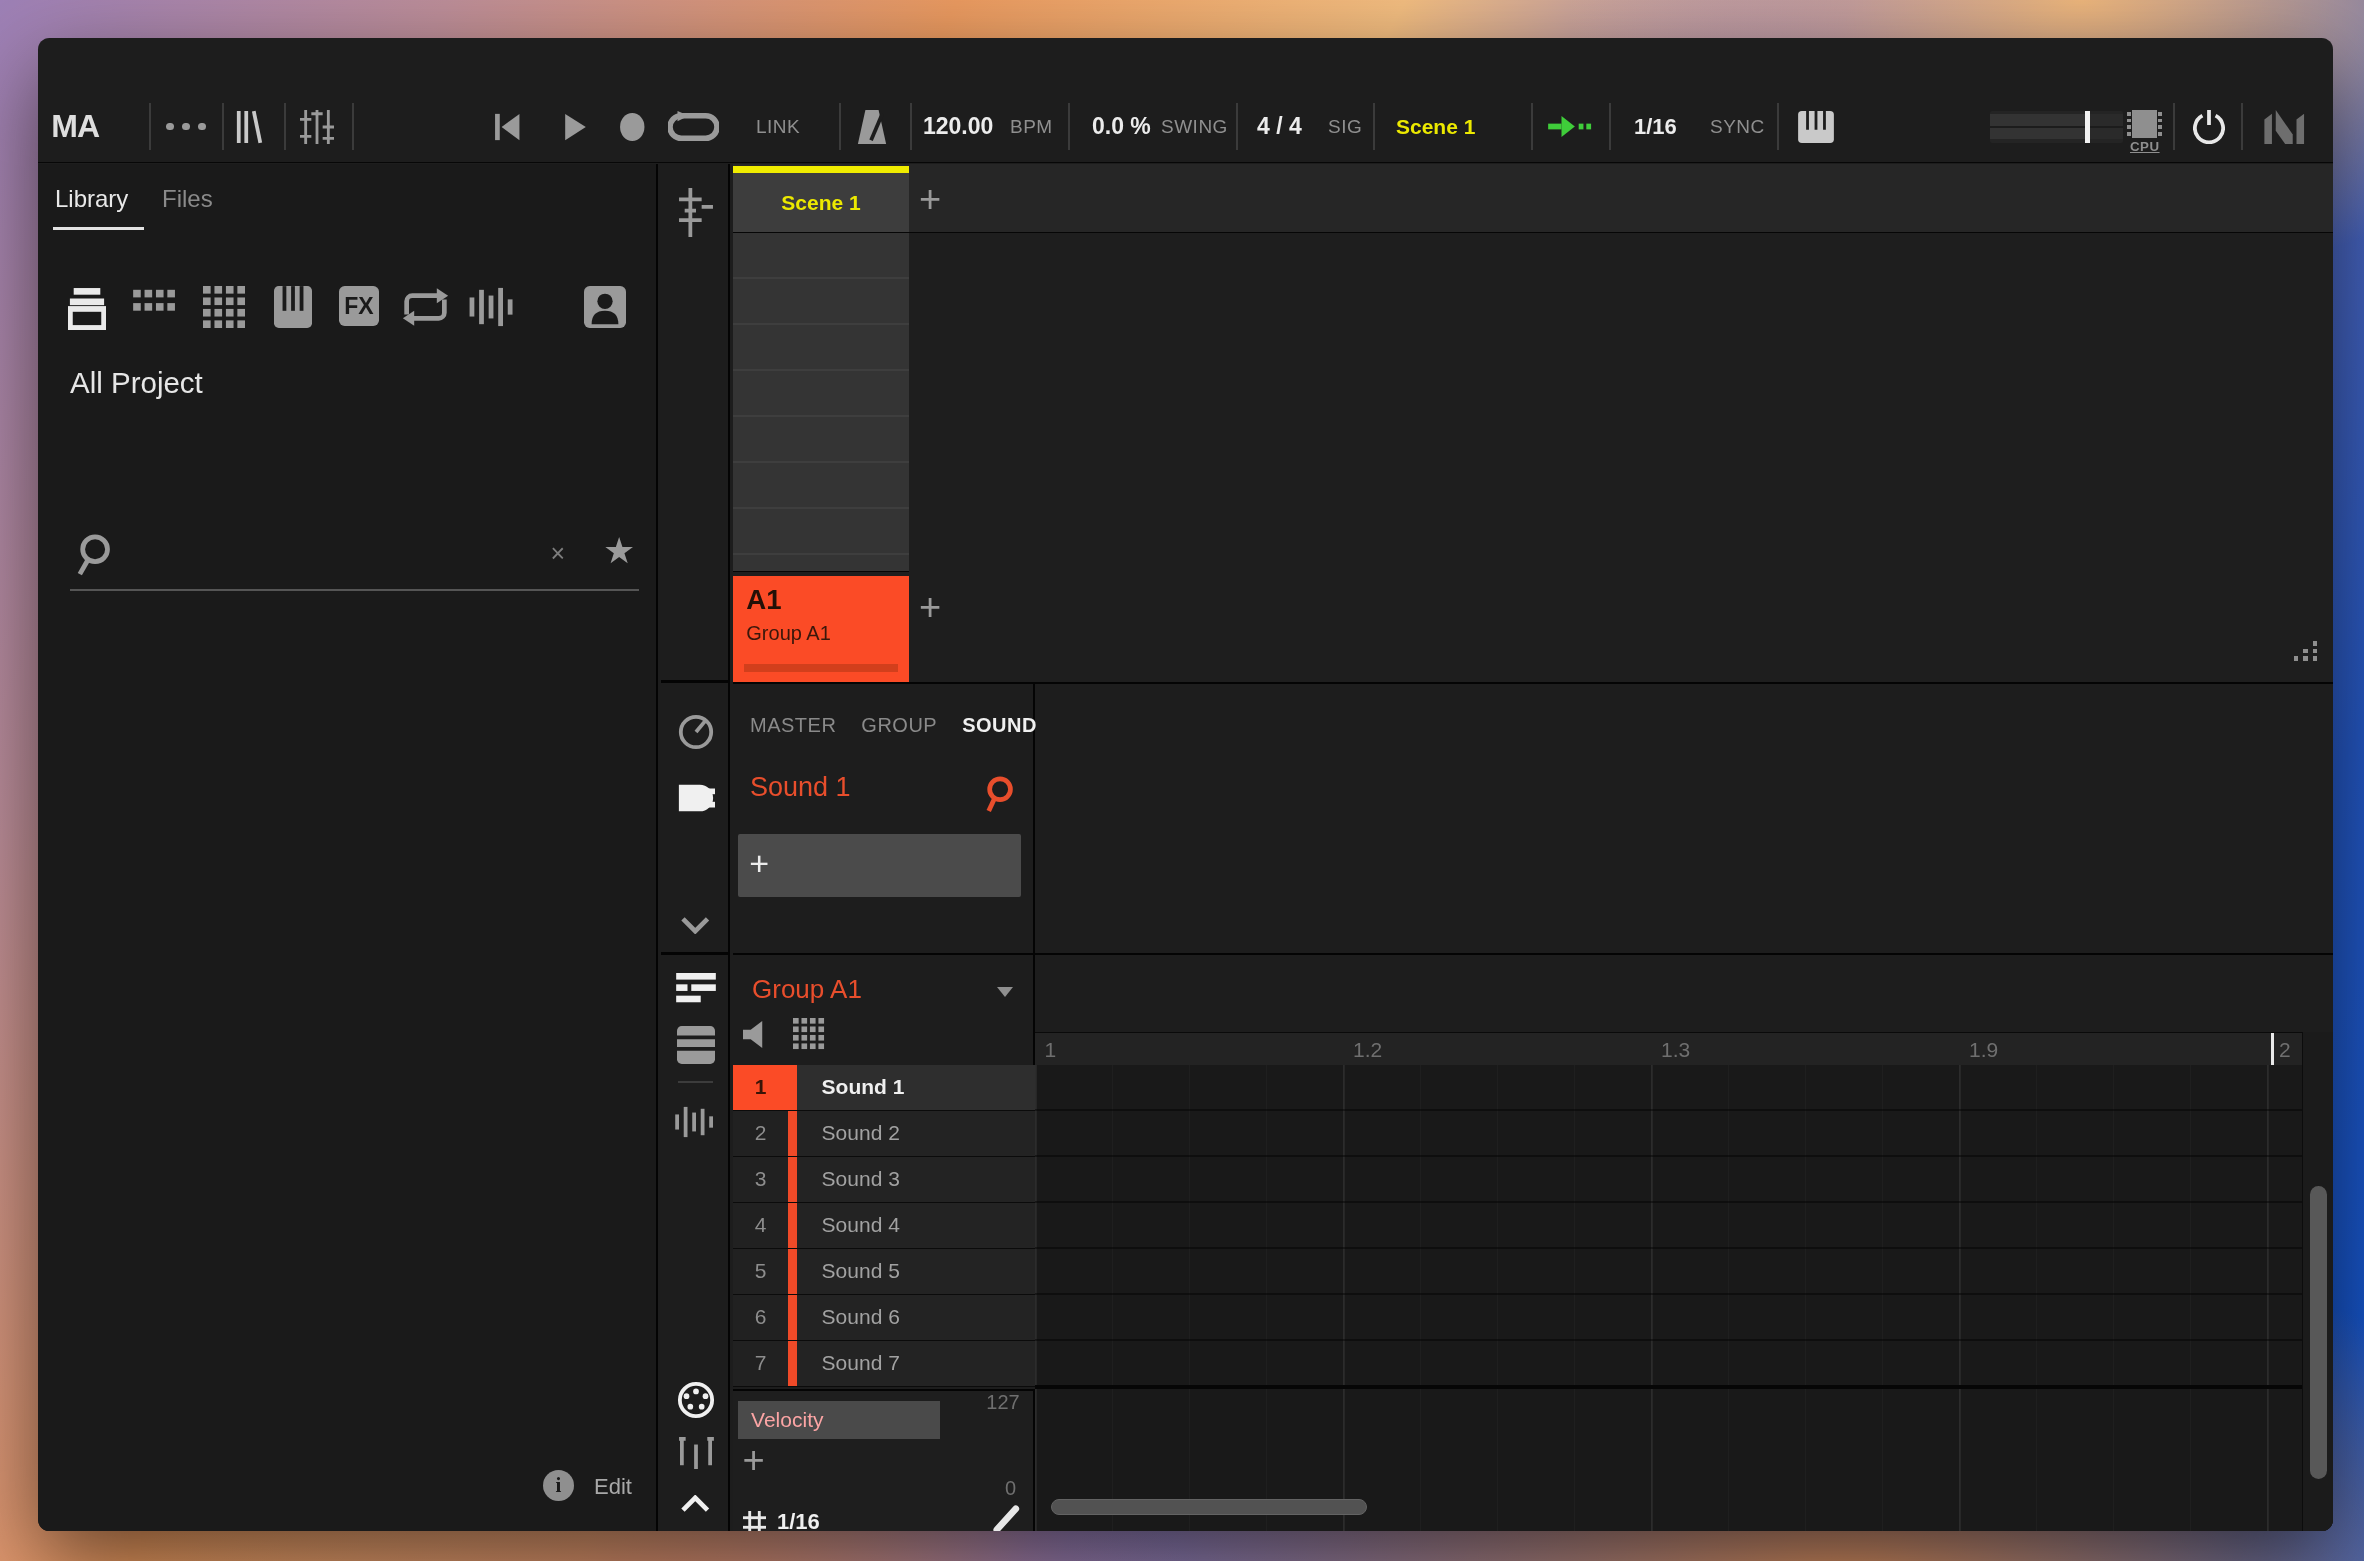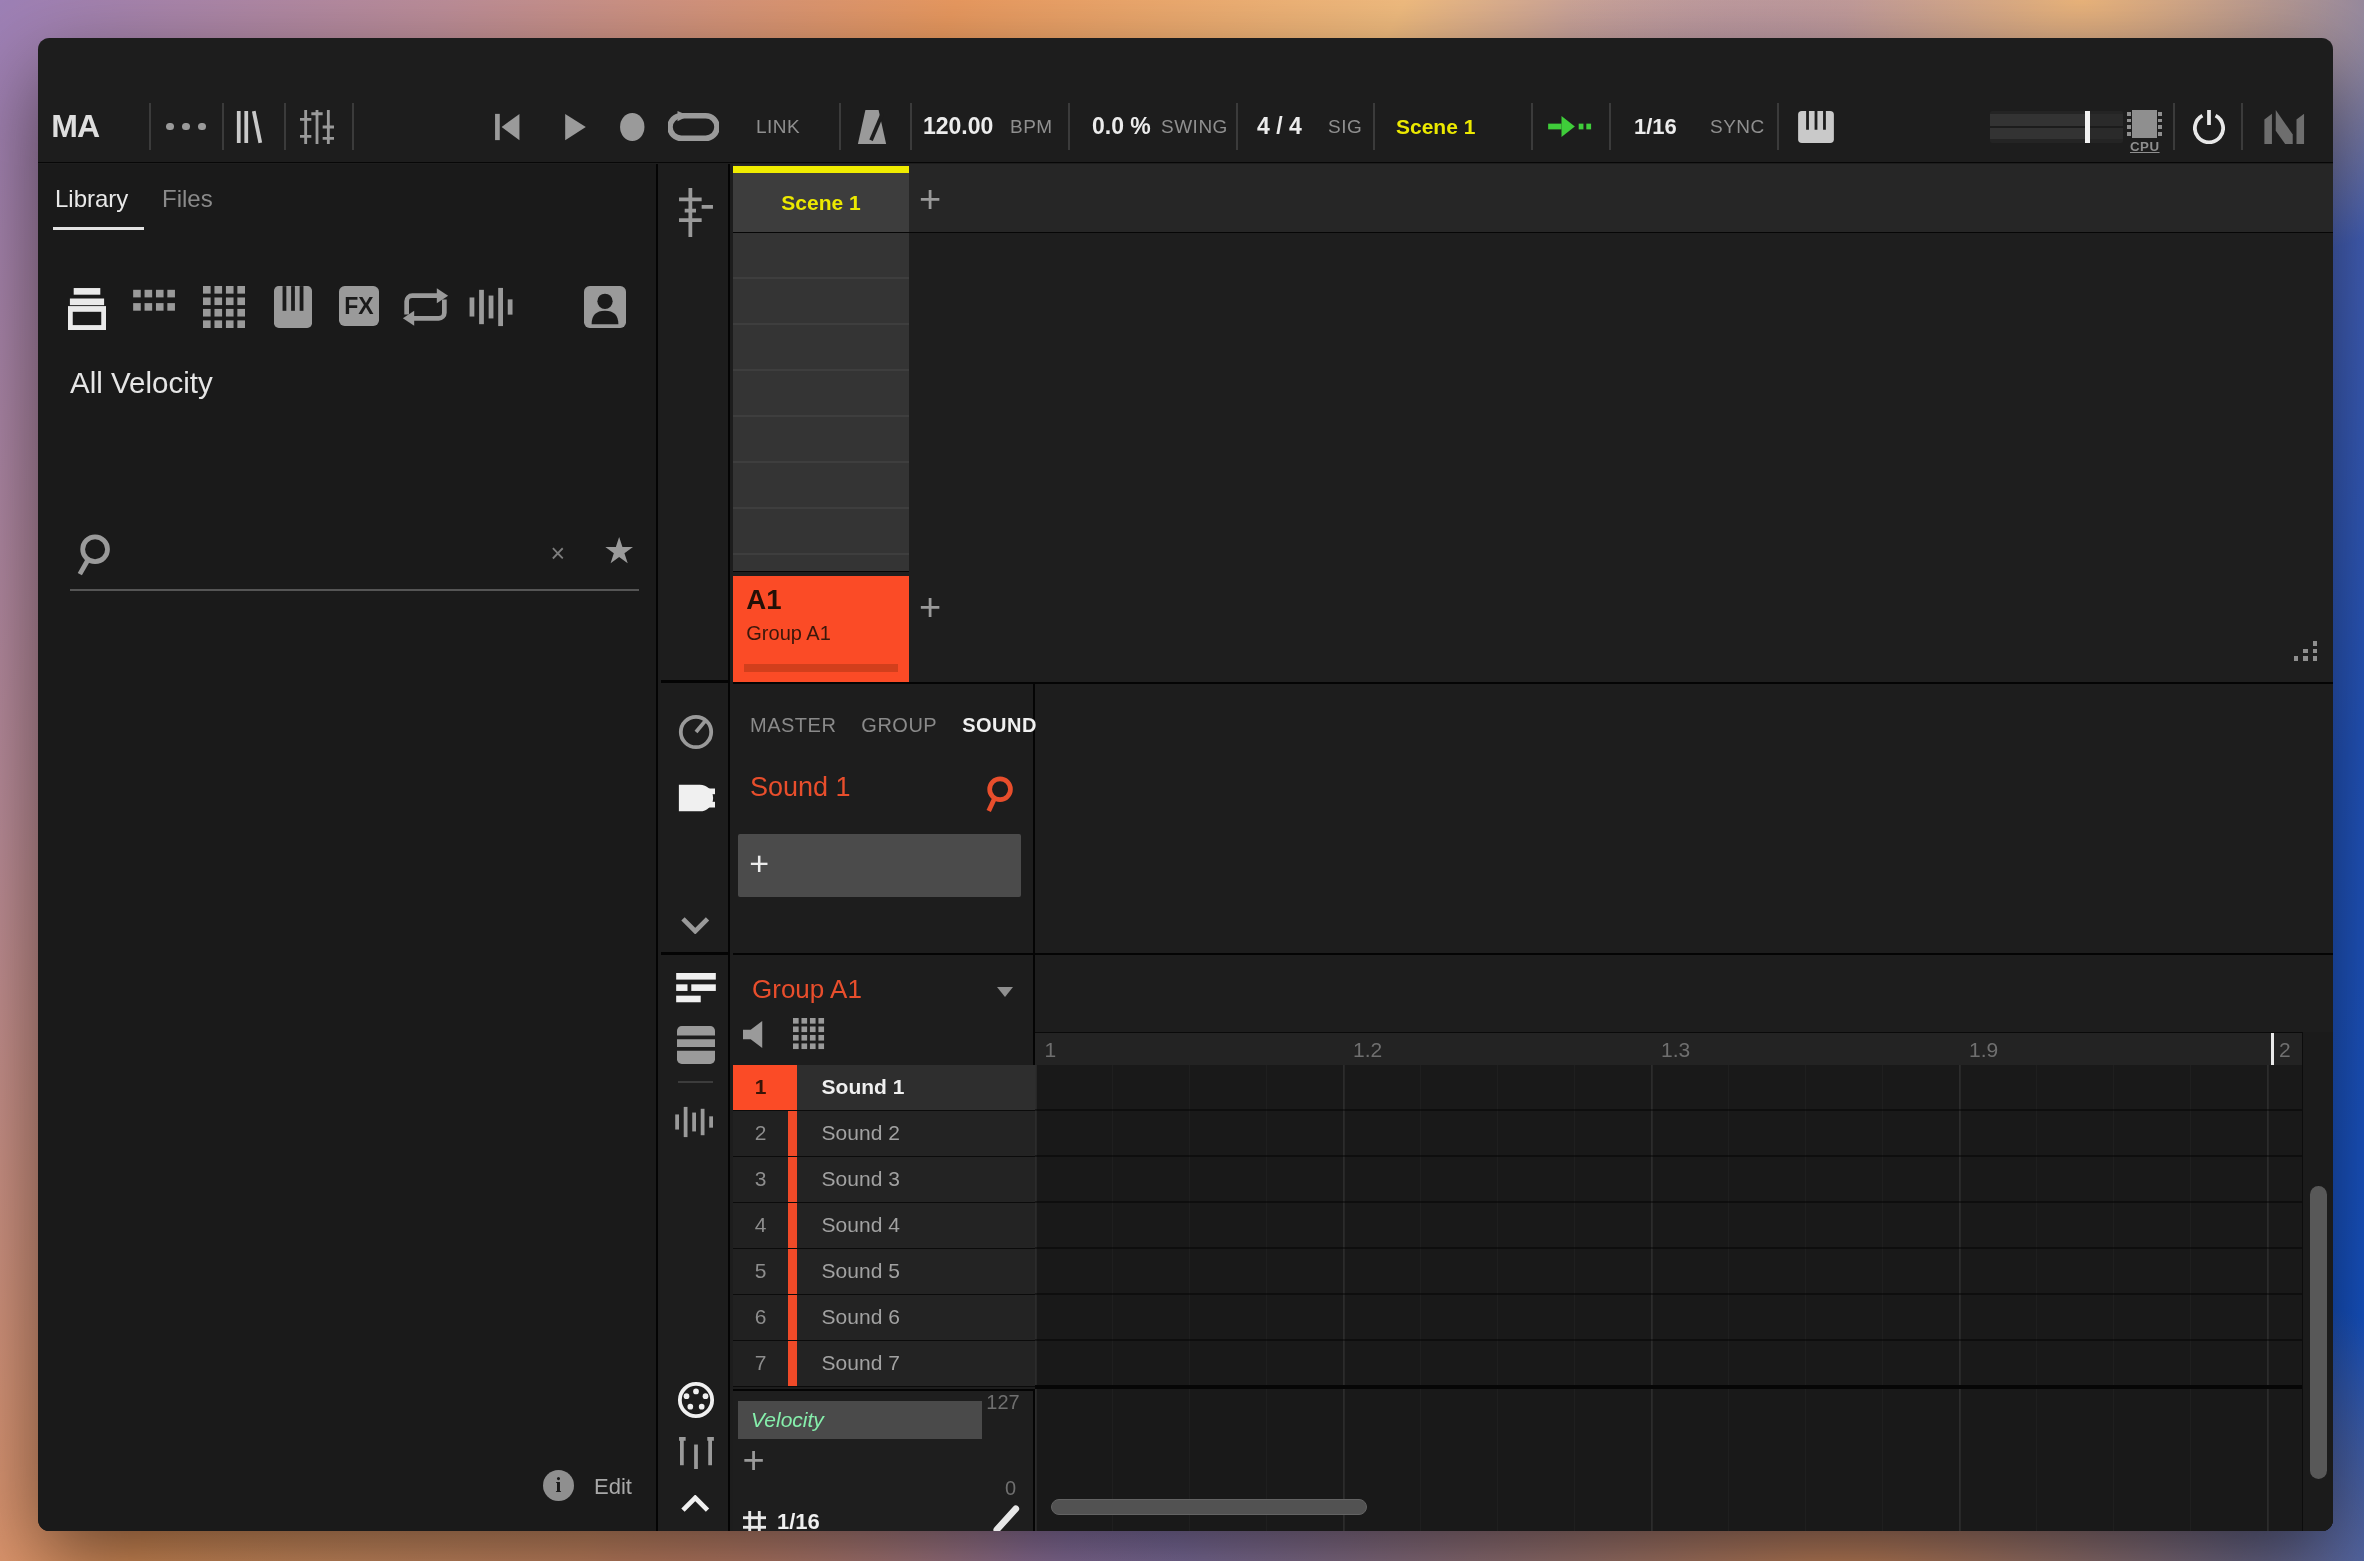--- a/index.html
+++ b/index.html
@@ -118,21 +118,21 @@
   .vthumb{ position:absolute; left:6.7px; top:154px; width:17px; height:293px; background:#585858; border-radius:8.6px; }
   .sound-rows{ position:absolute; left:0; top:110px; width:302px; }
   .srow{ position:relative; height:46px; border-bottom:1.9px solid #0b0b0b; display:flex; }
   .srow .num{ width:55px; background:#212121; color:#8d8d8d; font-size:21px; text-align:center; line-height:44px; }
   .srow .stripe{ width:8.6px; background:#f04a28; }
   .srow .sname{ flex:1; background:#232323; color:#a2a2a2; font-size:21px; line-height:44px; padding-left:25px; }
   .srow.sel .num{ background:#fb4b26; color:#3a1407; font-weight:bold; }
   .srow.sel .stripe{ background:#fb4b26; }
   .srow.sel .sname{ background:#2e2e2e; color:#f0f0f0; font-weight:bold; }
   .vlane{ position:absolute; left:0; top:434px; width:302px; bottom:0; background:#1e1e1e; border-right:2.9px solid #040404; border-top:2.9px solid #040404; }
-  .vbox{ position:absolute; left:4.8px; top:9.5px; width:244px; height:38px; background:#4a4a4a; color:#86efac; font-size:21px; line-height:38px; padding-left:13.3px;font-style:italic; }
+  .vbox{ position:absolute; left:4.8px; top:9.5px; width:202px; height:38px; background:#4a4a4a; color:#fca5a5; font-size:21px; line-height:38px; padding-left:13.3px; }
   .v-plus{ position:absolute; left:9.5px; top:55px; }
   .vmax{ position:absolute; right:13.3px; top:0; font-size:20px; color:#6f6f6f; }
   .vmin{ position:absolute; right:17px; top:86px; font-size:20px; color:#6f6f6f; }
   .vgrid{ position:absolute; left:9.5px; top:118px; display:flex; gap:11.4px; align-items:center; color:#f0f0f0; font-size:22px; font-weight:bold; }
   .vpencil{ position:absolute; right:11.4px; top:114px; }
   .hscroll{ position:absolute; left:318px; top:544px; width:316px; height:16px; background:#525252; border-radius:8.6px; border:1px solid #636363; }
   svg{ display:block; }
 </style>
 </head>
 <body>
@@ -382,21 +382,21 @@
       </div>
       <div class="bicon" style="left:546px">
         <svg width="42" height="42" viewBox="0 0 44 44">
             <rect x="0" y="0" width="44" height="44" rx="6" fill="#9a9a9a"></rect>
             <circle cx="22" cy="16" r="8" fill="#1a1a1a"></circle>
             <path d="M8 40 Q8 26 22 26 Q36 26 36 40 Z" fill="#1a1a1a"></path>
           </svg>
       </div>
     </div>
 
-    <div class="b-heading">All Velocity</div>
+    <div class="b-heading">All Project</div>
 
     <div class="search-row">
       <span style="position:absolute;left:5.7px;top:3.8px;">
         <svg width="42" height="46" viewBox="0 0 44 48">
             <circle cx="20" cy="18" r="13" fill="none" stroke="#9a9a9a" stroke-width="5"></circle>
             <line x1="12" y1="30" x2="4" y2="44" stroke="#9a9a9a" stroke-width="5"></line>
           </svg>
       </span>
       <input class="search-input" type="text" value="" style="">
       <span class="search-clear">×</span>

